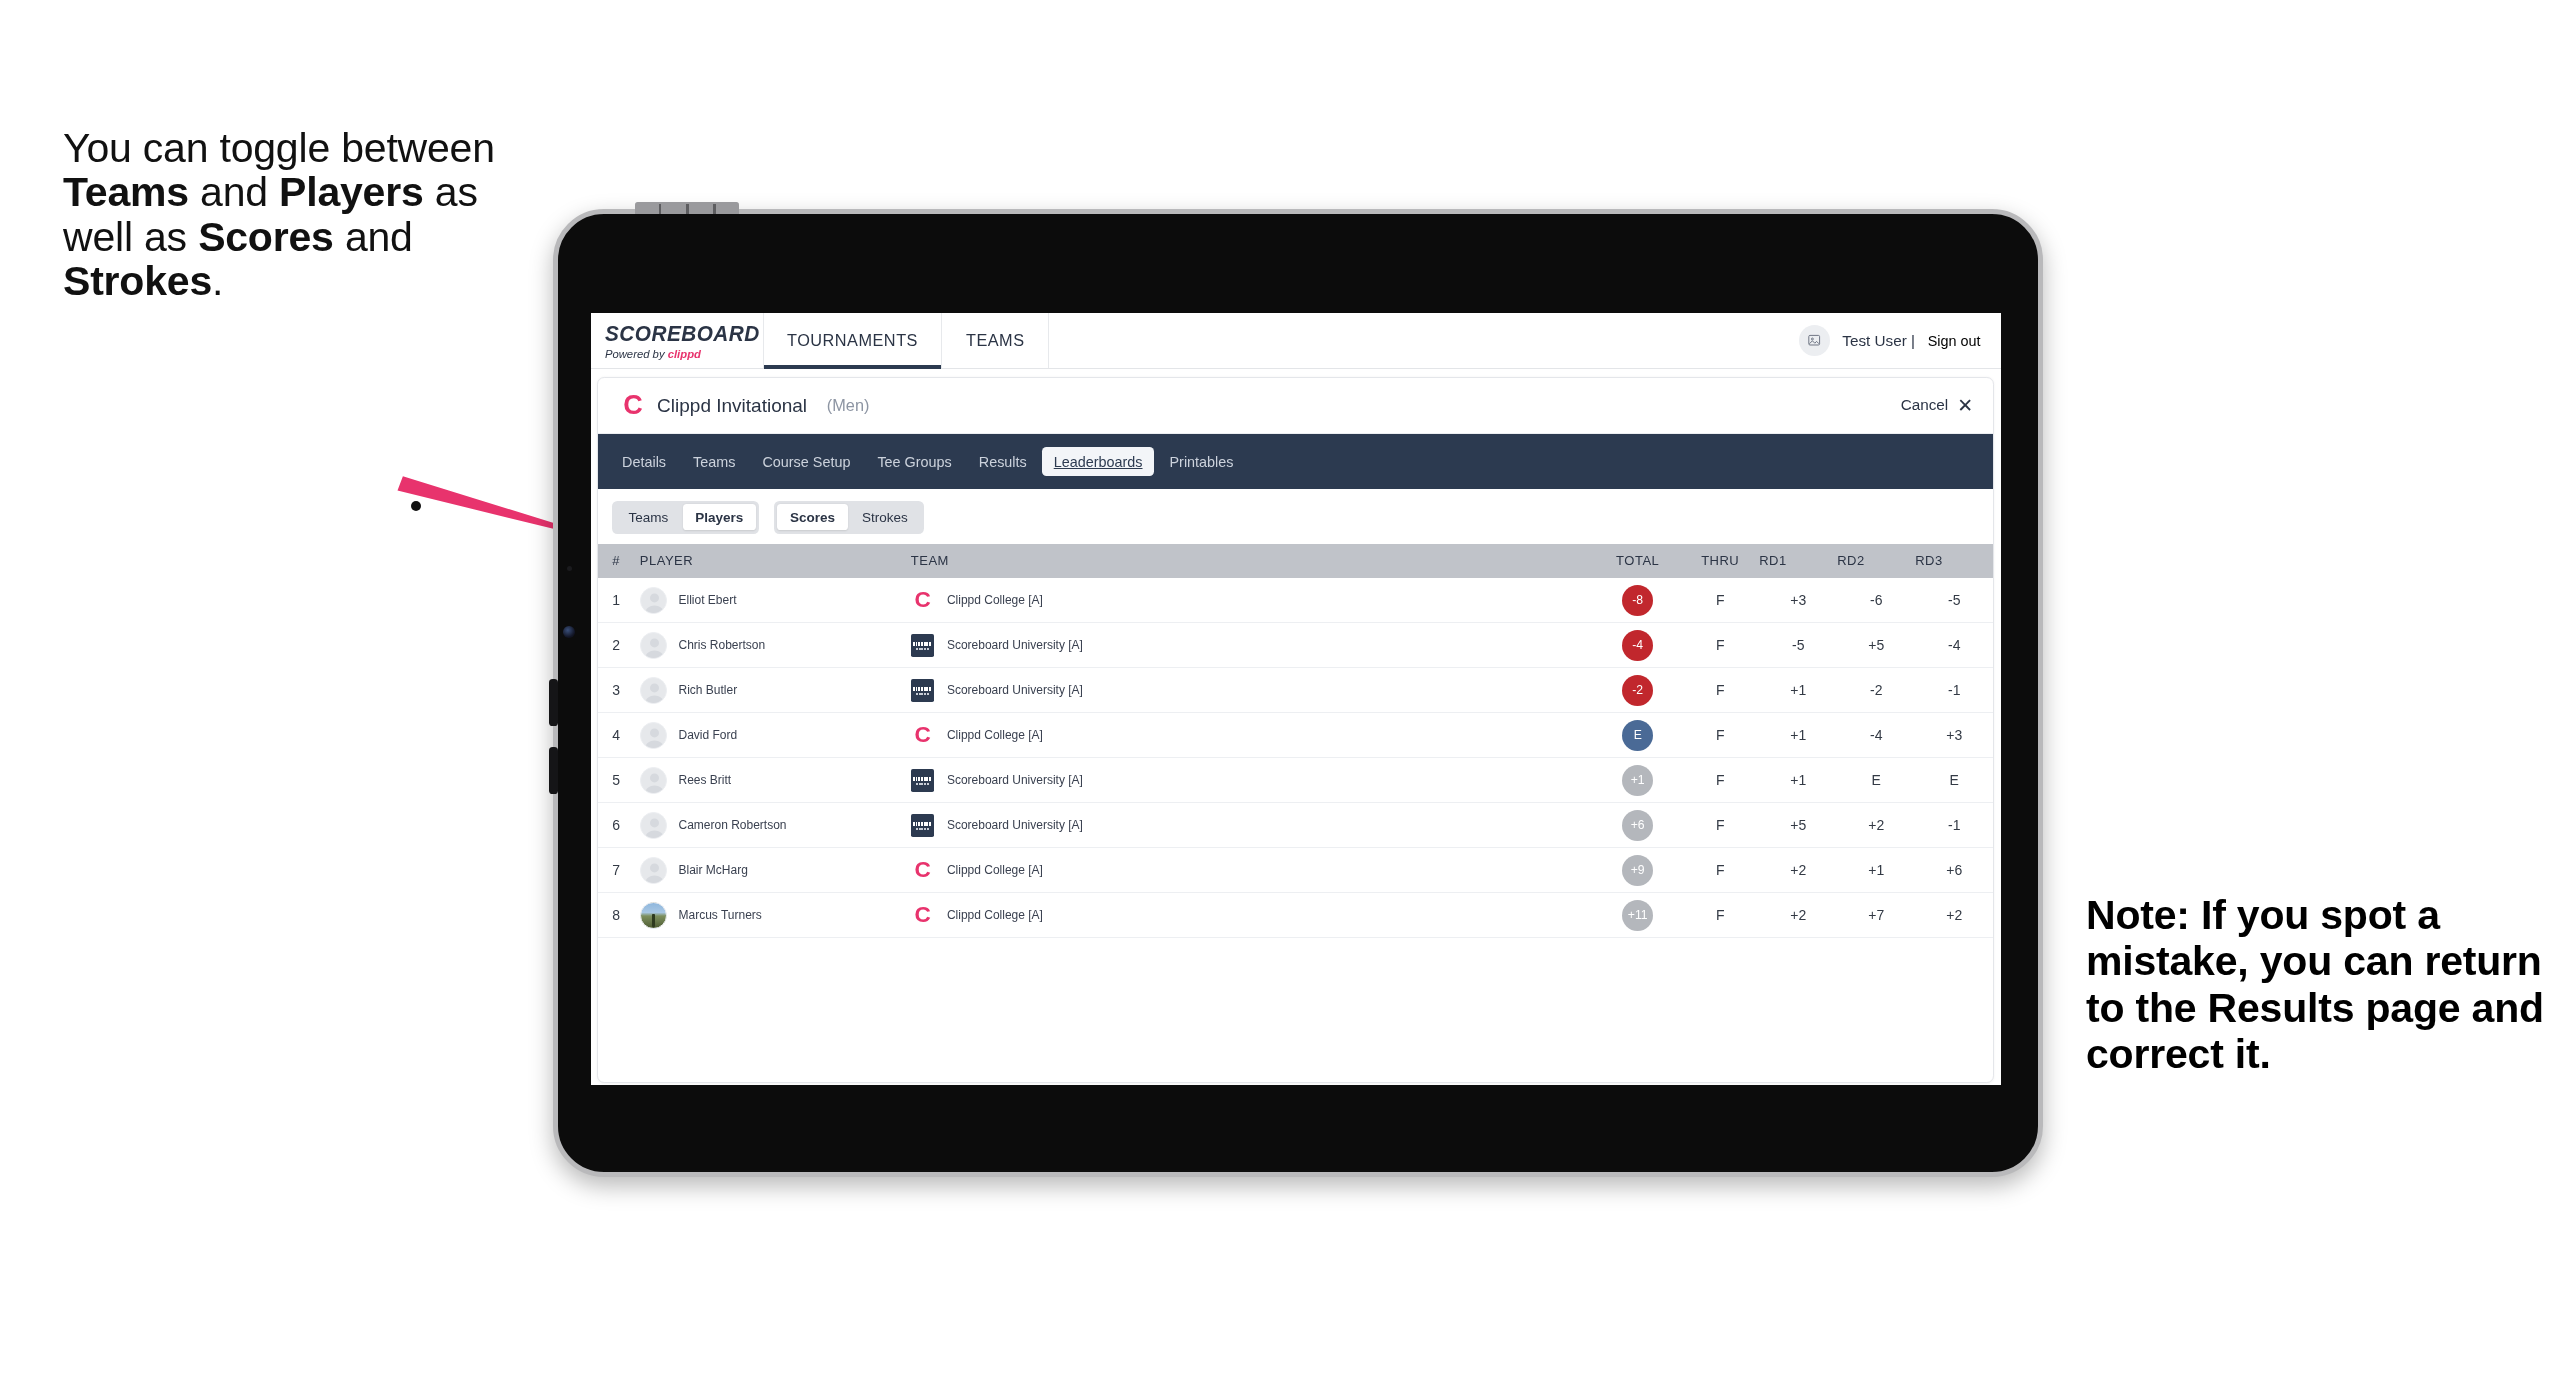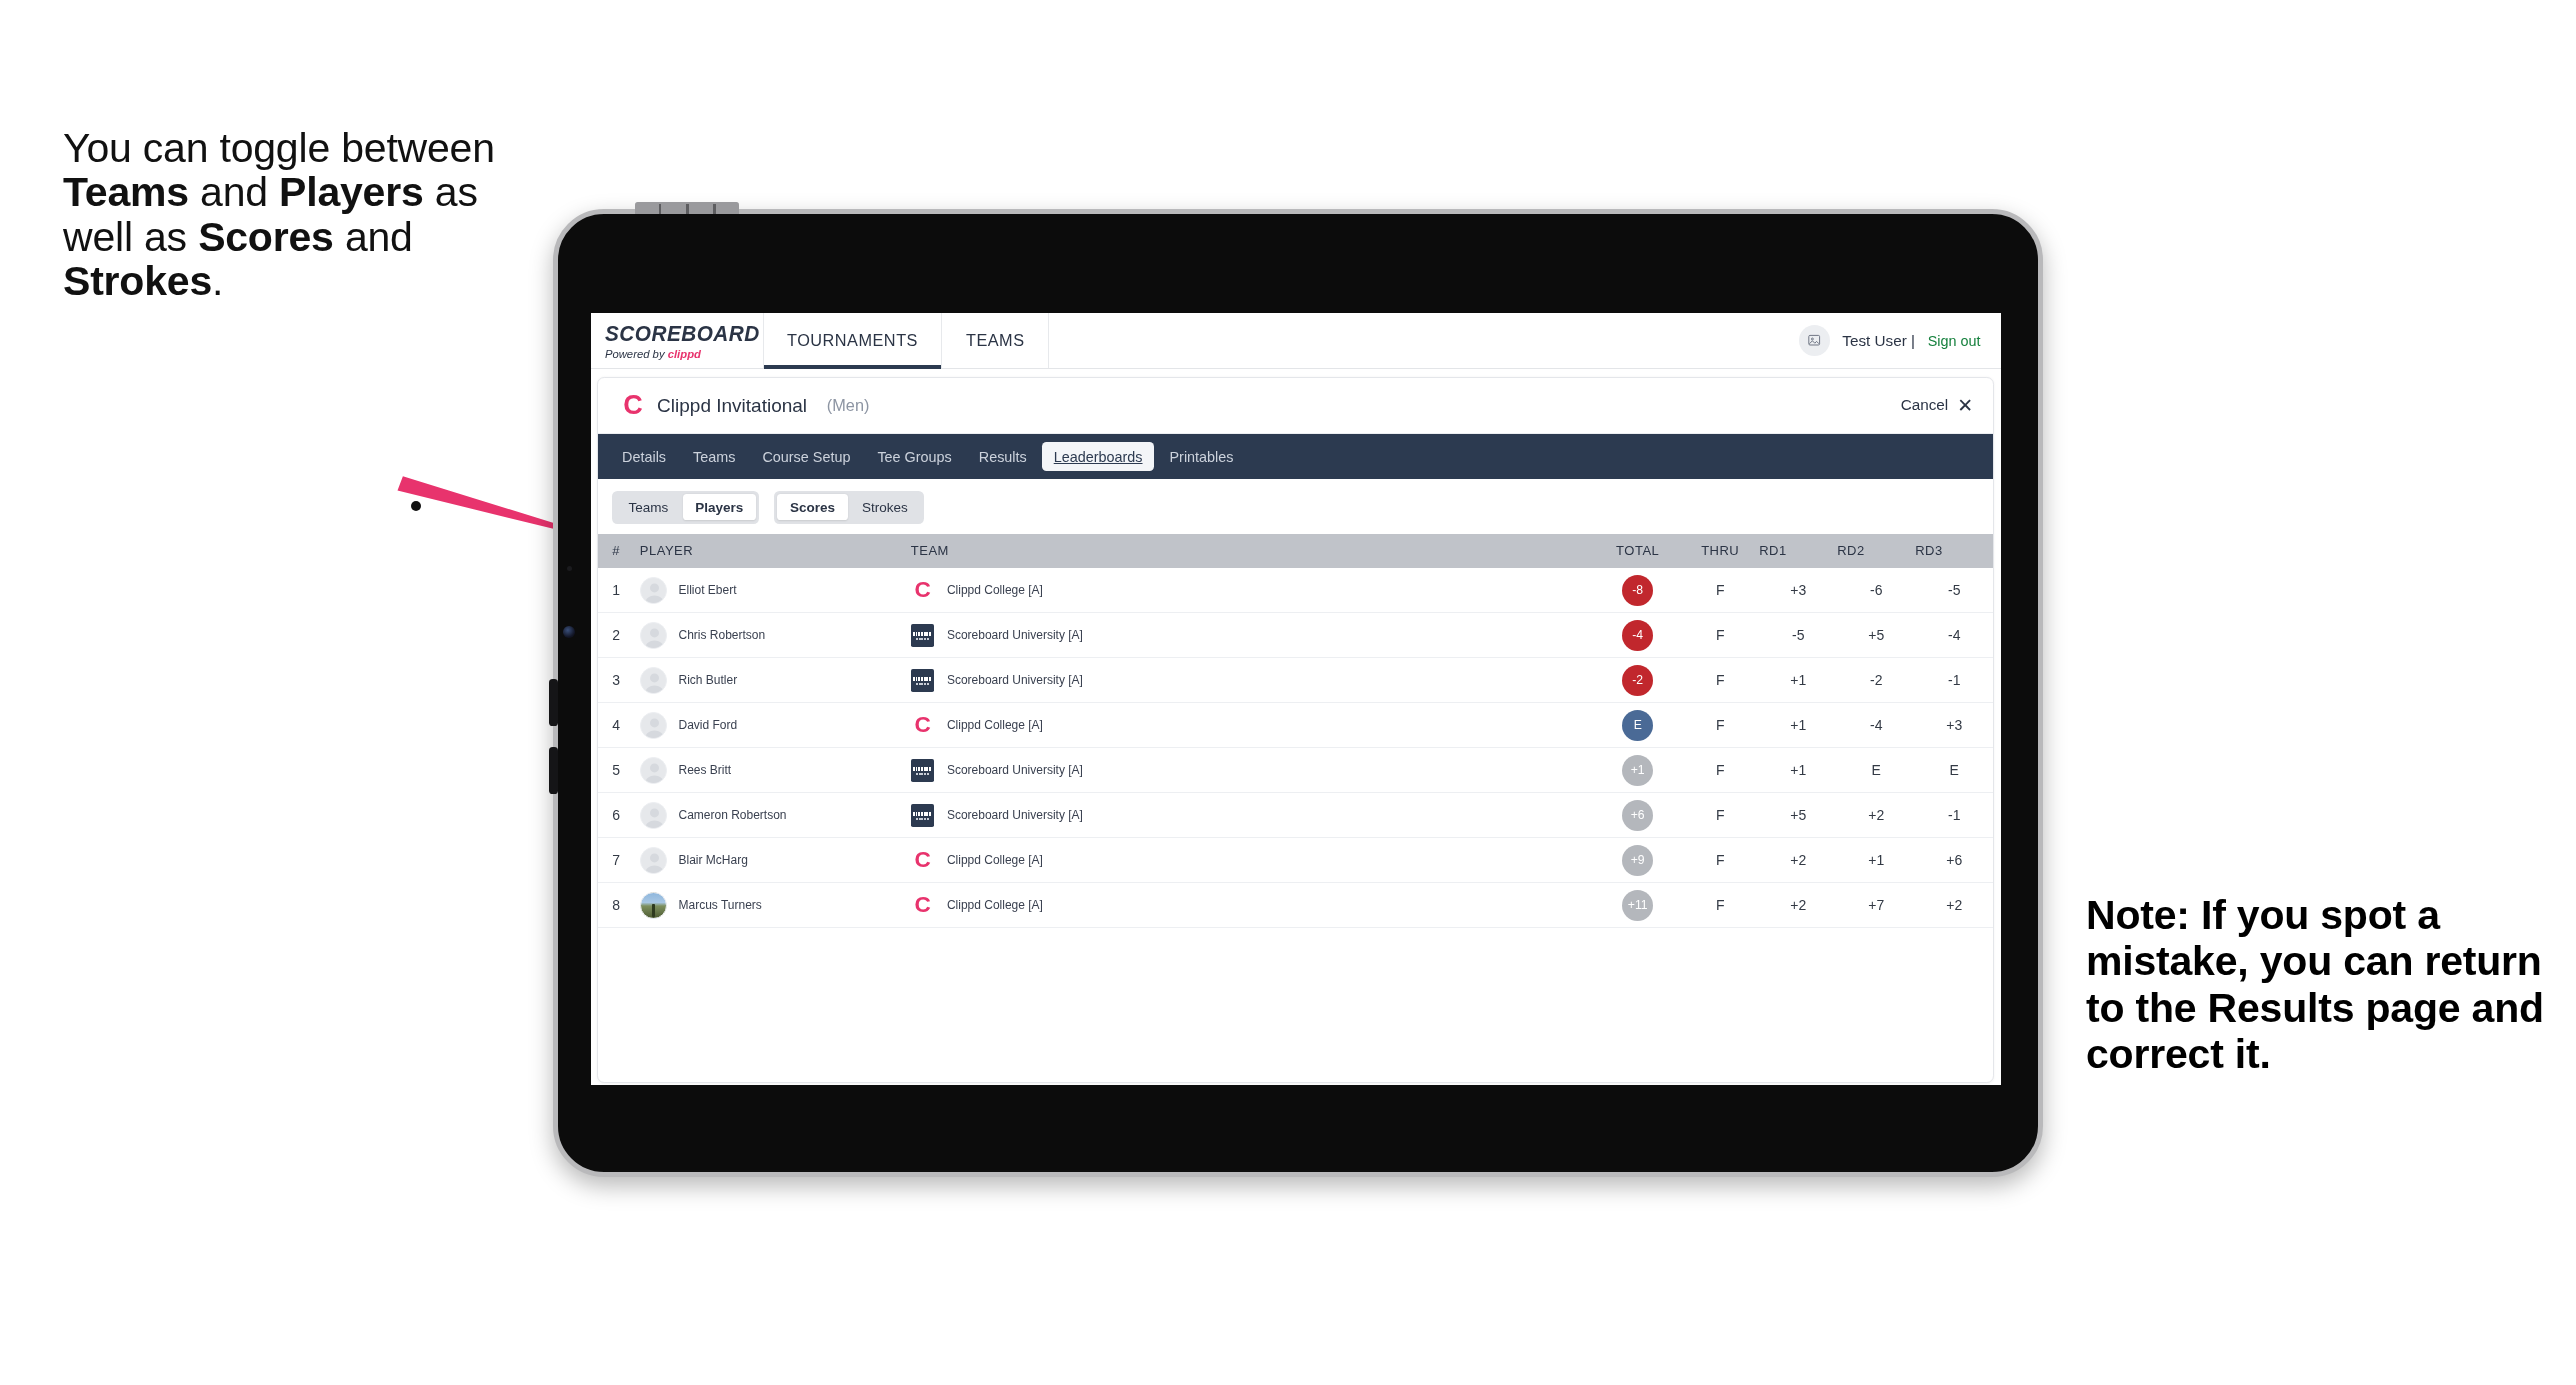--- a/index.html
+++ b/index.html
@@ -81,21 +81,21 @@
     color:#2b3445; letter-spacing:0.5px; position:relative; cursor:pointer;
     border-right:0.9px solid #e7e9ec;
   }
   .nav-tab.active::after{
     content:""; position:absolute; left:0; right:0; bottom:-0.9px; height:3.6px; background:#2c3a50;
   }
   .appbar-right { margin-left:auto; display:flex; align-items:center; gap:12.6px; padding-right:20px; }
   .user-av { width:31px;height:31px;border-radius:50%; background:#eceef1; display:flex;align-items:center;justify-content:center; }
   .user-av svg { width:14.4px;height:14.4px; fill:none; stroke:#6a7180; stroke-width:1.6; }
   .user-name { font-size:15.3px; color:#2b3445; }
-  .sign-out { font-size:14.4px; color:#15803d; cursor:pointer; }
+  .sign-out { font-size:14.4px; color:#000000; cursor:pointer; }
 
   
   .card {
     margin: 8.1px 6.3px 0 6.3px; background:#fff; border:0.9px solid #e4e6ea;
     border-radius: 7.2px; overflow:hidden;
     box-shadow: 0 0.9px 2.7px rgba(0,0,0,.05);
     height: 706px;
   }
   .card-head {
     height: 56px; display:flex; align-items:center; padding: 0 20px; gap:14.4px;
@@ -106,21 +106,21 @@
     line-height:1; margin-left:5.4px;
   }
   .tourn-title { font-size:19px; color:#2b3445; }
   .tourn-gender { font-size:16.3px; color:#8d95a3; margin-left:5.4px; }
   .cancel-wrap { margin-left:auto; display:flex; gap:9px; cursor:pointer; }
   .cancel-txt { font-size:15.3px; color:#2b3445; }
   .cancel-x { font-size:19px; color:#2b3445; line-height:1; }
 
   
   .subnav {
-    background:#2c3a50; height:45px; display:flex; align-items:center; gap:3.6px; padding: 0 12.6px;
+    background:#2c3a50; height:55px; display:flex; align-items:center; gap:3.6px; padding: 0 12.6px;
   }
   .subnav-item {
     font-size:14.4px; color:#ccd2dc; padding: 6.3px 11.7px; border-radius:4.5px; cursor:pointer; white-space:nowrap;
   }
   .subnav-item.active {
     background:#f3f5f8; color:#2c3a50; text-decoration: underline; font-weight:400;
   }
 
   
   .toggle-row { display:flex; align-items:center; gap:14.4px; padding: 11.7px 14.4px 10px 14.4px; background:#fff; }

